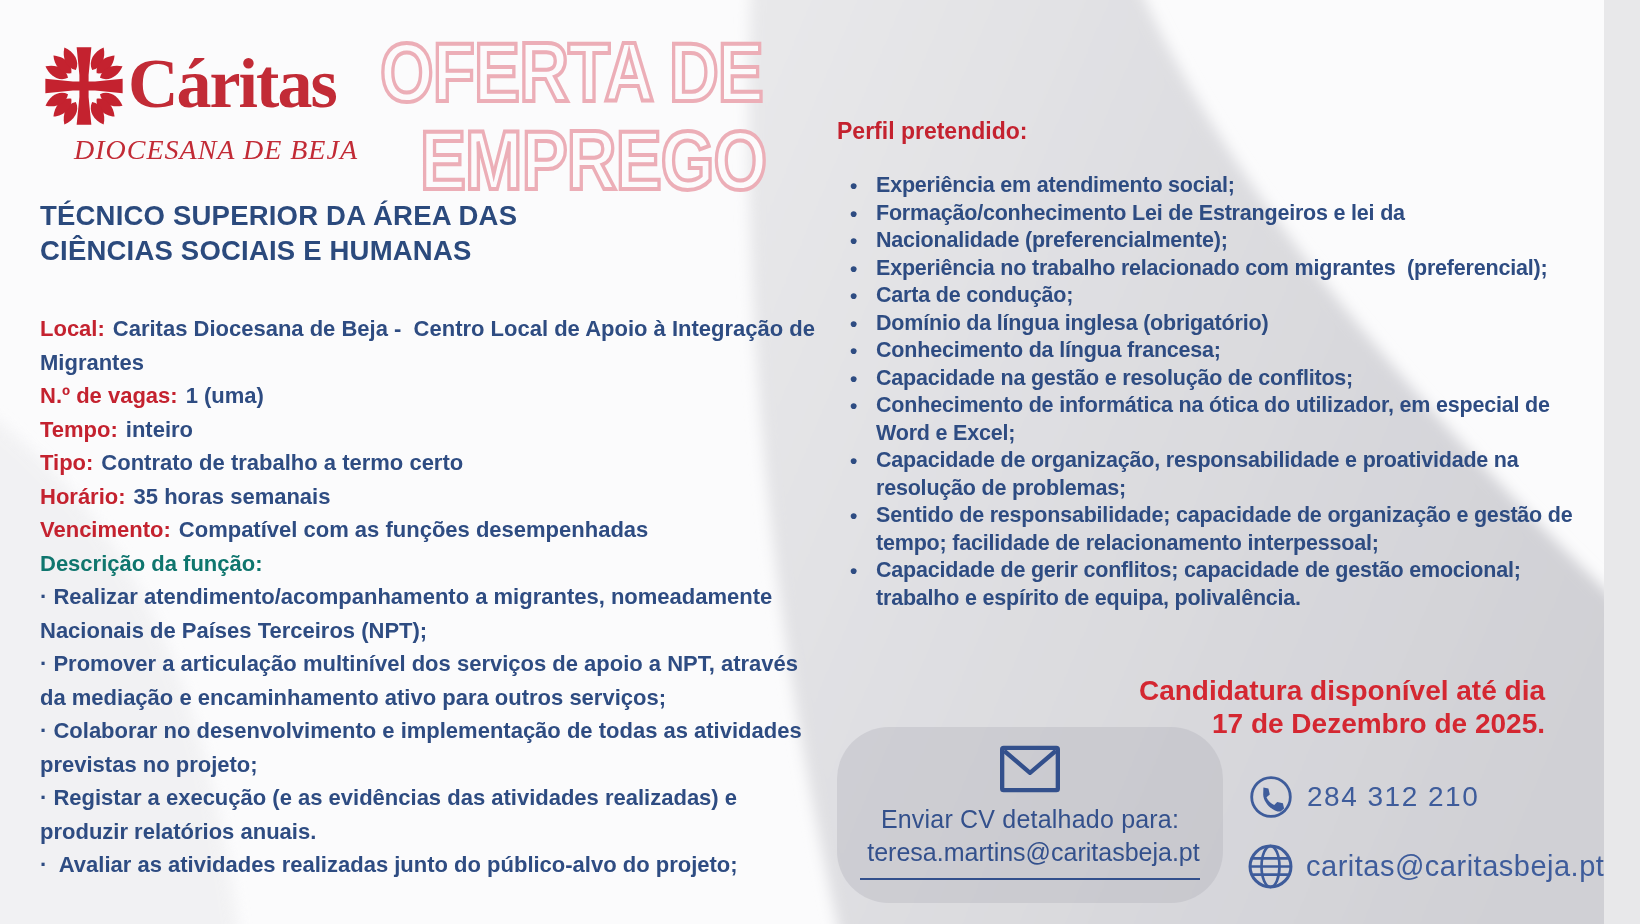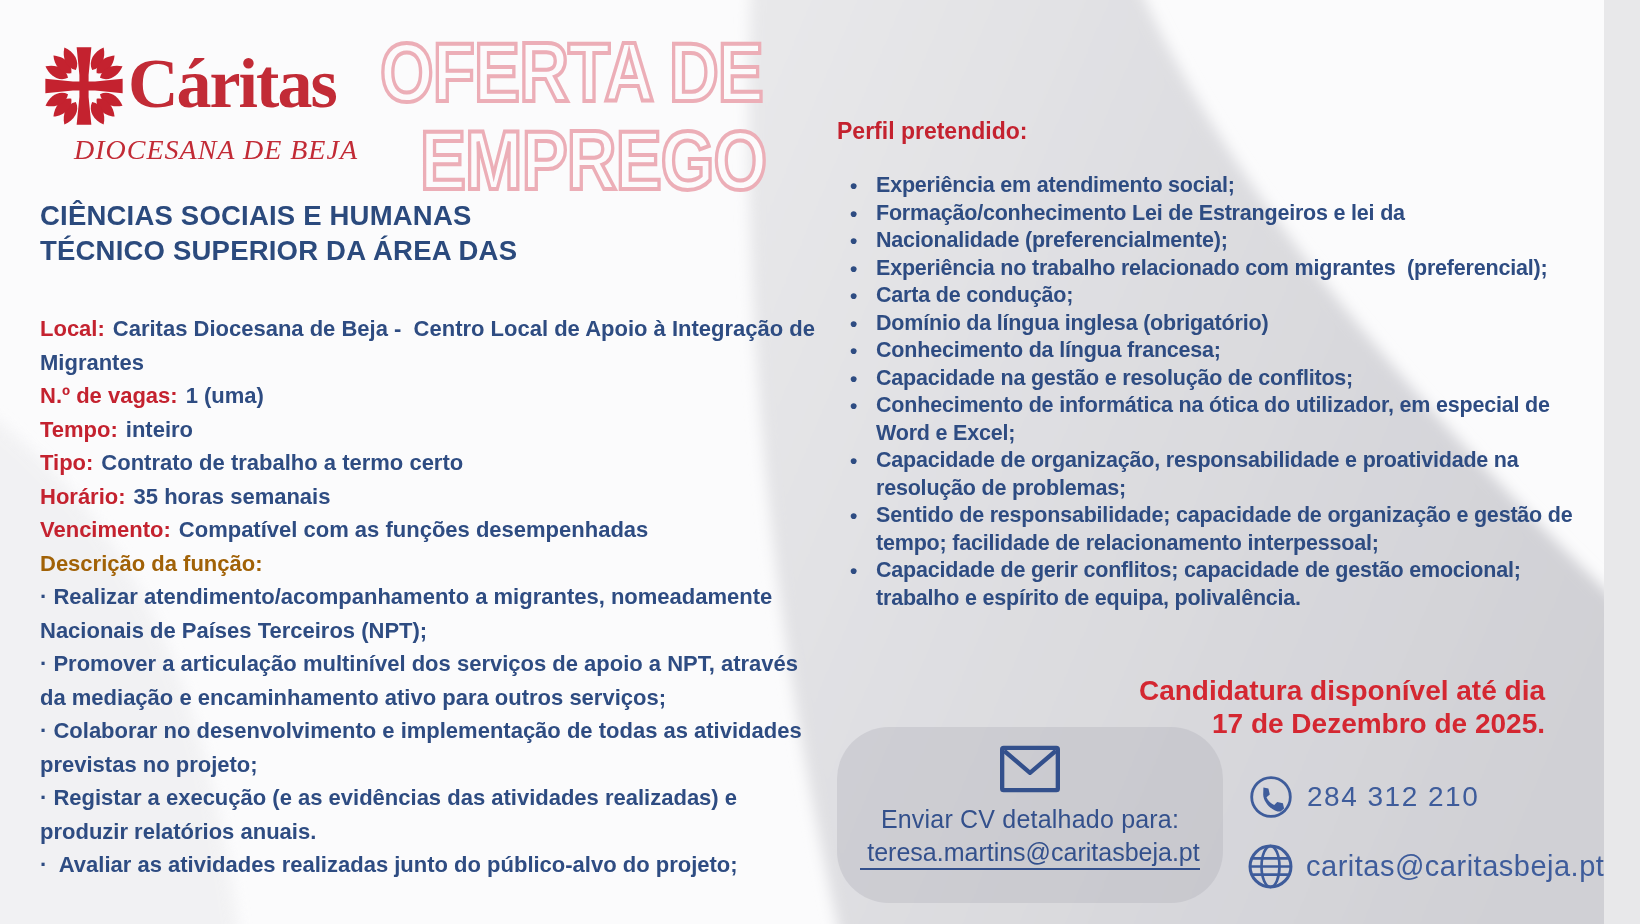--- a/index.html
+++ b/index.html
@@ -41,21 +41,21 @@
     font-weight:700;font-size:27.5px;line-height:35px;
     color:#2b4a7d;letter-spacing:.2px;
   }
   .left-body{
     position:absolute;left:40px;top:312px;width:775px;
     font-weight:700;font-size:22px;line-height:33.5px;
     color:#2e4c82;
   }
   .left-body p{margin:0;white-space:pre-wrap;}
   .lbl{color:#c4222f;margin-right:8px;}
-  .desc-head{color:#a16207;}
+  .desc-head{color:#0f766e;}
 
   
   .qualif{
     position:absolute;left:837px;top:58px;width:760px;
     font-weight:700;font-size:23px;line-height:30px;color:#2e4c82;
     white-space:pre-wrap;
   }
   .qualif .lbl{margin-right:12px;}
   .profile-head{
     position:absolute;left:837px;top:118px;
@@ -83,21 +83,21 @@
   .cv-box{
     position:absolute;left:837px;top:727px;width:386px;height:176px;
     background:rgba(176,176,184,.35);border-radius:52px;
     display:flex;flex-direction:column;align-items:center;
     color:#33508c;
   }
   .cv-box .mail{margin-top:18px;}
   .cv-text{font-size:25px;font-weight:400;margin-top:12px;letter-spacing:.2px;}
   .cv-email{
     font-size:25px;font-weight:400;margin-top:4px;
-    border-bottom:2px solid #33508c;padding-bottom:1px;white-space:pre-wrap;
+    border-bottom:2px solid #33508c;padding-bottom:11px;white-space:pre-wrap;
   }
 
   
   .contact-row{position:absolute;display:flex;align-items:center;color:#3e5c9b;}
   .contact-row .ic{flex:0 0 auto;}
   .row-phone{left:1249px;top:775px;}
   .row-phone .val{font-size:28px;font-weight:400;letter-spacing:1.5px;margin-left:14px;}
   .row-web{left:1247px;top:843px;}
   .row-web .val{font-size:29px;font-weight:400;letter-spacing:.5px;margin-left:12px;}
 </style>
@@ -146,22 +146,22 @@
       </svg>
       <div class="logo-word">Cáritas</div>
     </div>
     <div class="logo-sub">DIOCESANA DE BEJA</div>
   </div>
 
   <div class="banner-line l1">OFERTA DE</div>
   <div class="banner-line l2">EMPREGO</div>
 
   <div class="job-title">
+    <div>TÉCNICO SUPERIOR DA ÁREA DAS</div>
     <div>CIÊNCIAS SOCIAIS E HUMANAS</div>
-    <div>TÉCNICO SUPERIOR DA ÁREA DAS</div>
   </div>
 
   <div class="left-body">
     <p><span class="lbl">Local:</span><span>Caritas Diocesana de Beja -  Centro Local de Apoio à Integração de Migrantes</span></p>
     <p><span class="lbl">N.º de vagas:</span><span>1 (uma)</span></p>
     <p><span class="lbl">Tempo:</span><span>inteiro</span></p>
     <p><span class="lbl">Tipo:</span><span>Contrato de trabalho a termo certo</span></p>
     <p><span class="lbl">Horário:</span><span>35 horas semanais</span></p>
     <p><span class="lbl">Vencimento:</span><span>Compatível com as funções desempenhadas</span></p>
     <p class="desc-head">Descrição da função:</p>

